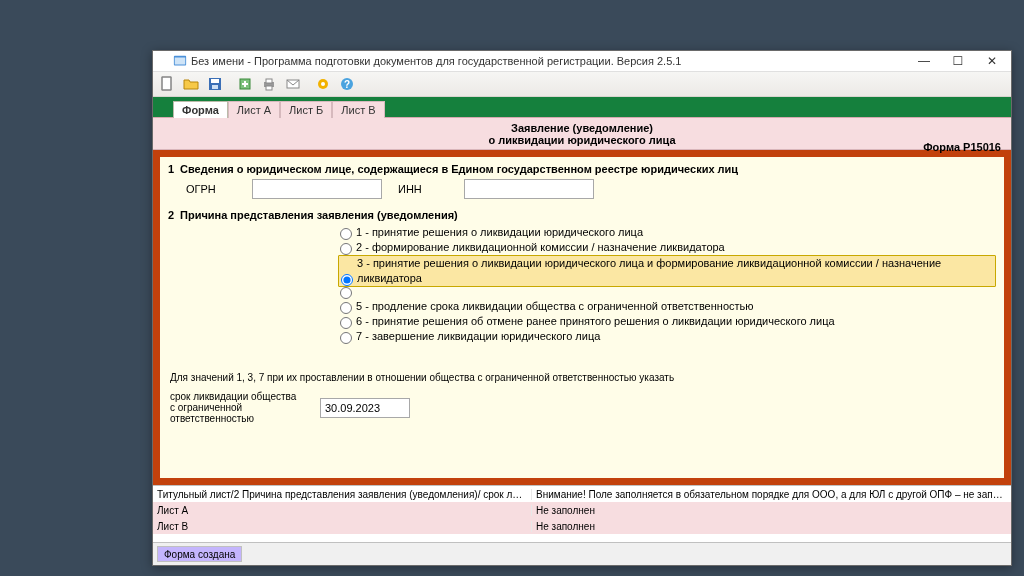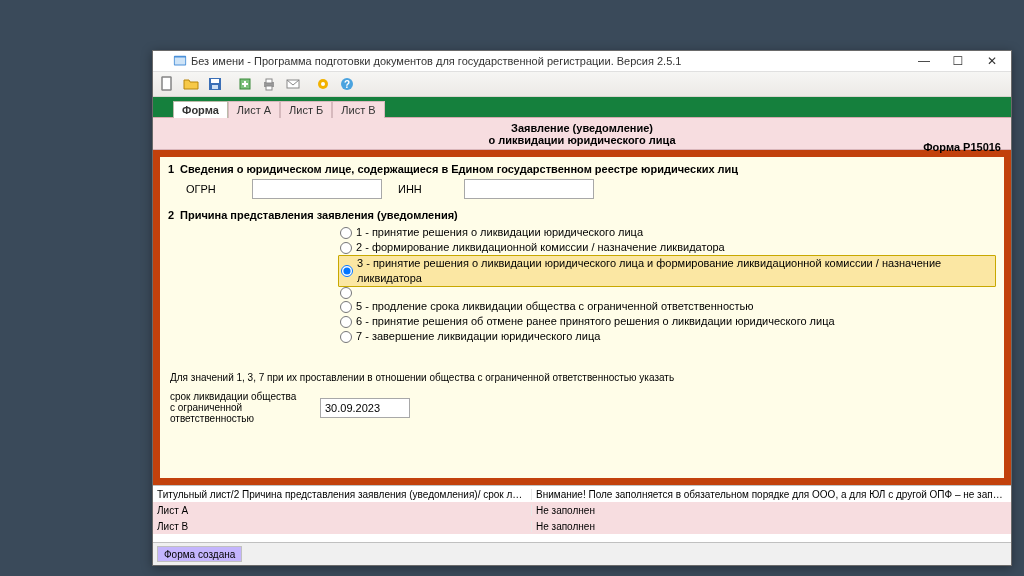--- a/index.html
+++ b/index.html
@@ -129,21 +129,21 @@
   .row-inline { display: flex; align-items: center; margin-left: 18px; gap: 16px; }
   .fld-label { min-width: 50px; }
   .text-input {
     width: 120px; height: 16px;
     background: #fff; border: 1px solid #a8a8a8;
     font-size: 11px; padding: 1px 4px;
   }
 
   .radio-list { margin-left: 170px; margin-top: 2px; }
   .radio-row {
-    display: flex; align-items: center;
+    display: flex; align-items: flex-end;
     padding: 0 2px;
     line-height: 15px;
   }
   .radio-row input[type=radio] { margin: 0 4px 0 0; width: 12px; height: 12px; }
   .radio-row.selected {
     background: #fbe7a3;
     border: 1px solid #c8a800;
     border-radius: 1px;
   }
 

